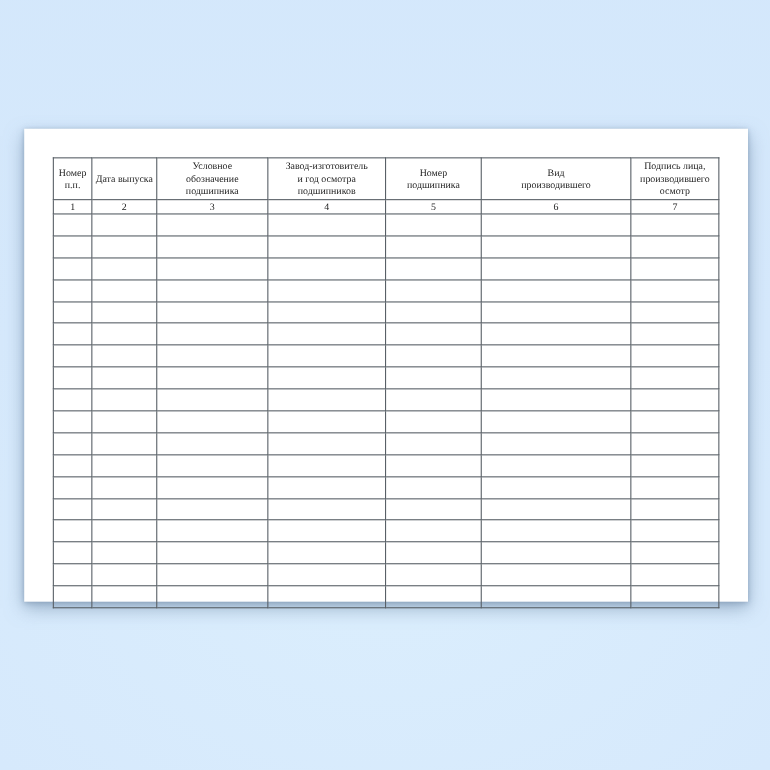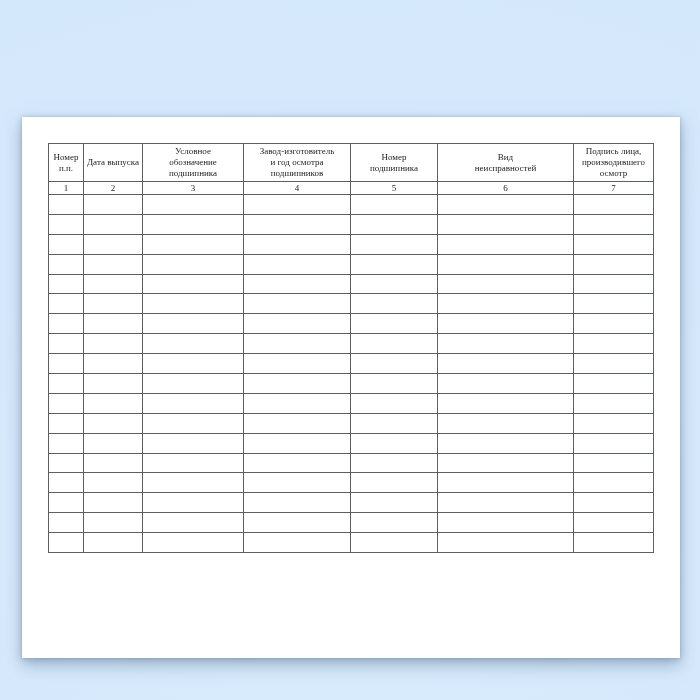--- a/index.html
+++ b/index.html
@@ -20,21 +20,21 @@
   body {
     background:
       radial-gradient(130% 95% at 50% 72%, var(--bg-low) 0%, var(--bg-top) 48%, var(--bg-mid) 100%);
     font-family: "Liberation Serif", "DejaVu Serif", serif;
   }
   .page {
     position: absolute;
     left: 22px;
     top: 117px;
     width: 658px;
-    height: 541px;
+    height: 430px;
     background: var(--page-bg);
     box-shadow:
       0 7px 16px rgba(108, 134, 164, 0.55),
       0 2px 6px rgba(108, 134, 164, 0.35),
       0 0 3px rgba(120, 145, 172, 0.35);
   }
   table.form-table {
     position: absolute;
     left: 26px;
     top: 26px;
@@ -91,21 +91,21 @@
           <th>Дата выпуска</th>
           <th>Условное
 обозначение
 подшипника</th>
           <th>Завод-изготовитель
 и год осмотра
 подшипников</th>
           <th>Номер
 подшипника</th>
           <th>Вид
-неисправностей</th>
+производившего</th>
           <th>Подпись лица,
 производившего
 осмотр</th>
         </tr>
         <tr class="number-row">
           <td>1</td>
           <td>2</td>
           <td>3</td>
           <td>4</td>
           <td>5</td>

